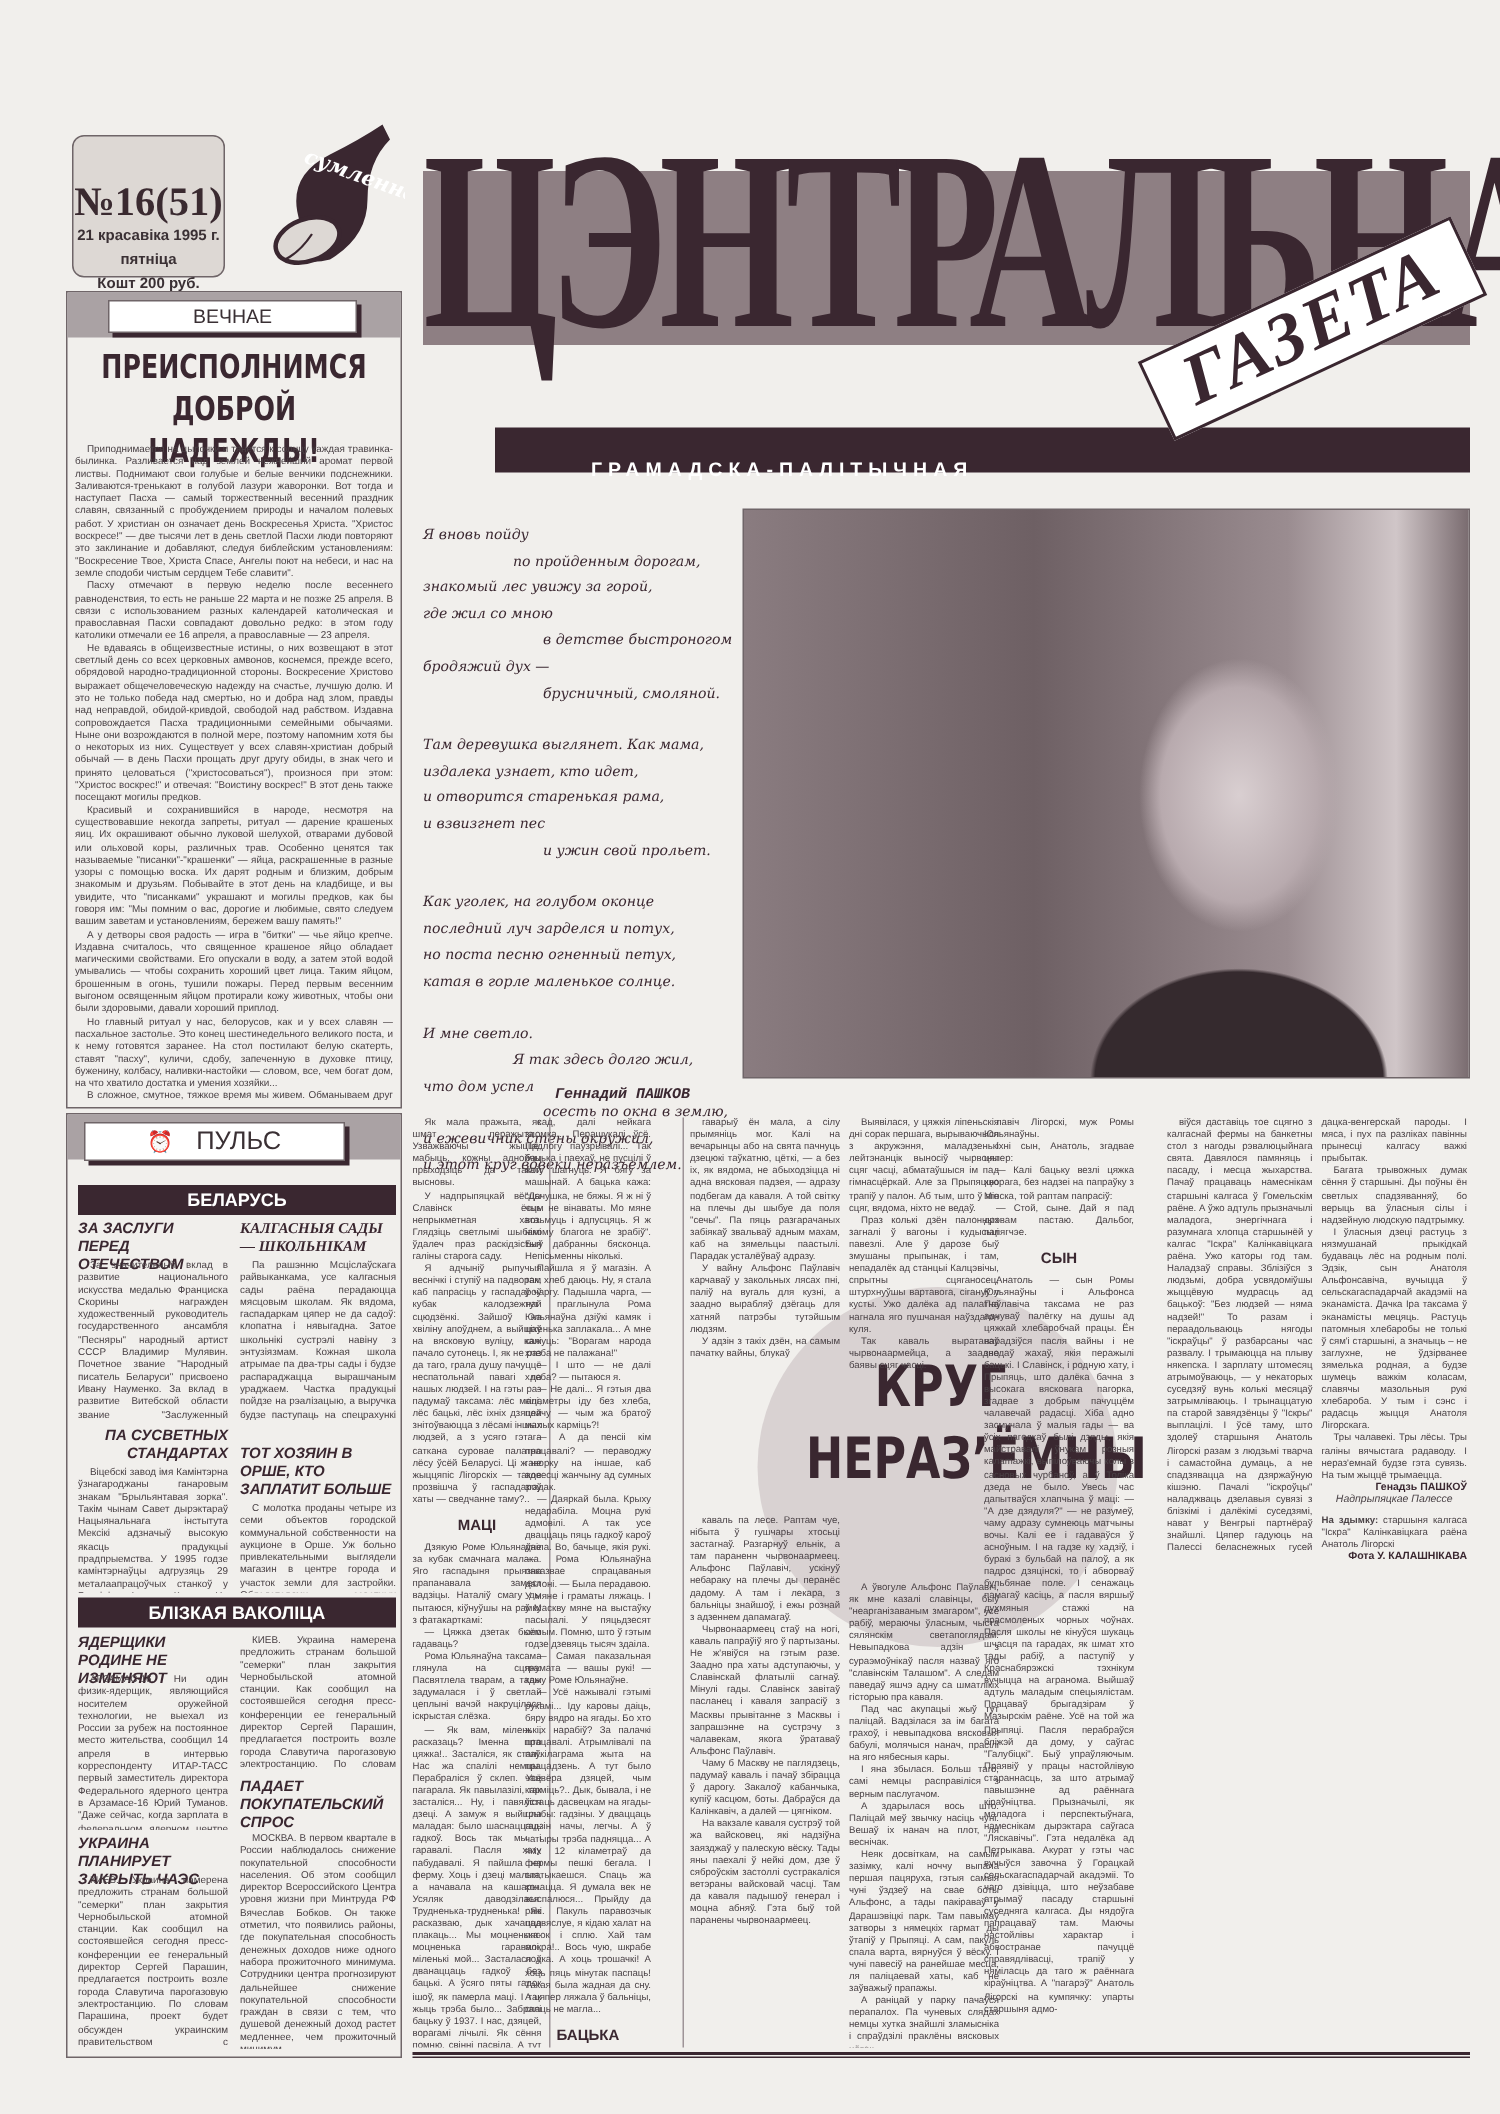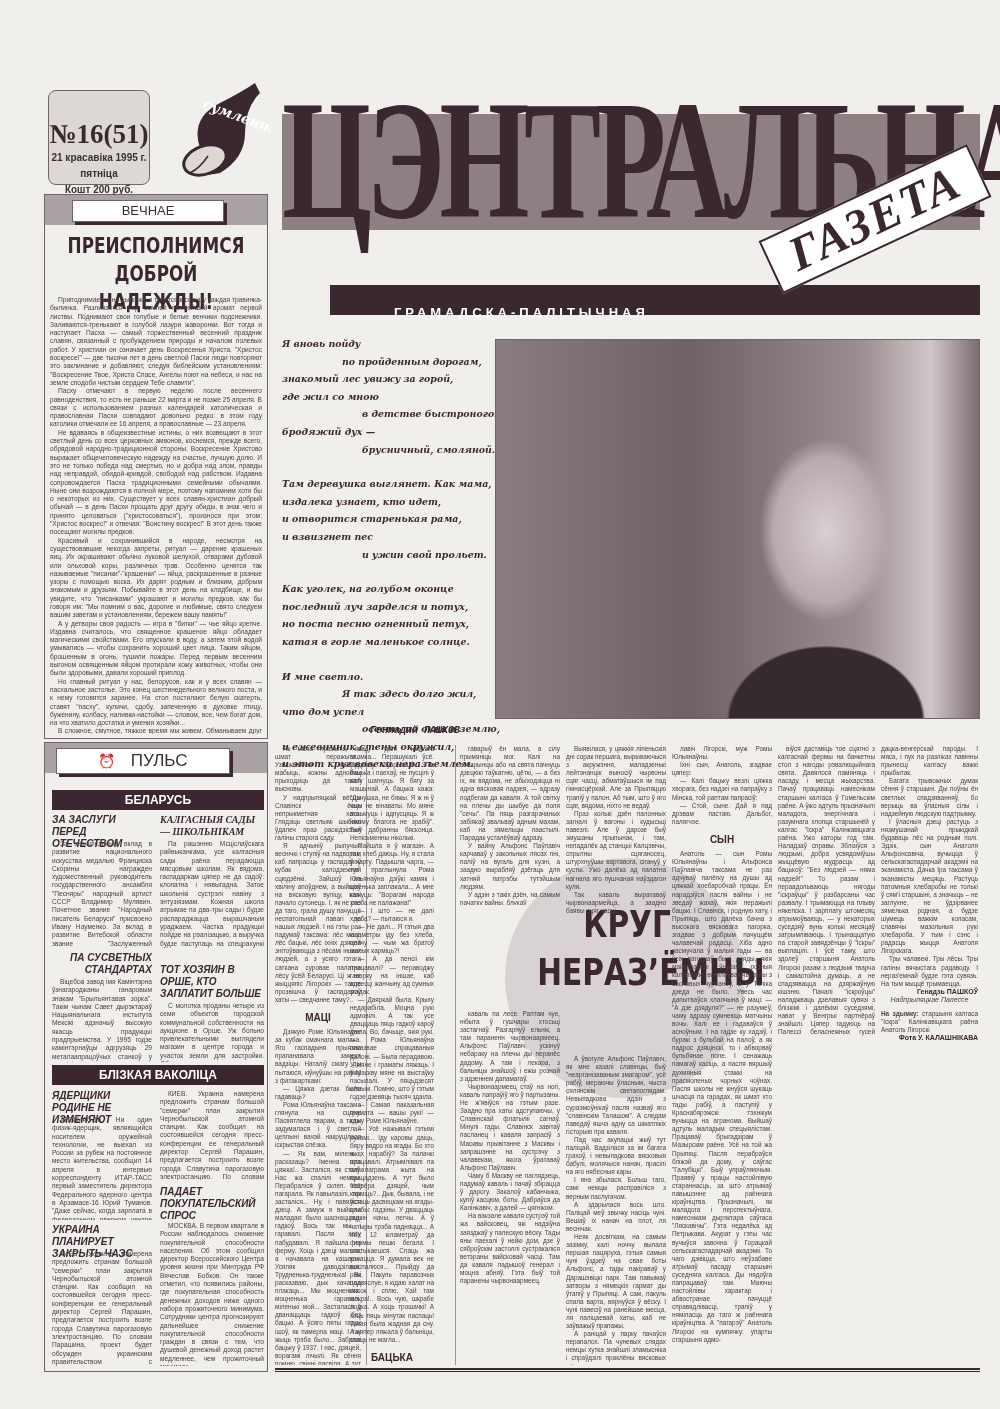--- a/index.html
+++ b/index.html
@@ -76,22 +76,22 @@
     position: absolute; background: #3a2730; color: #fff; text-align: center;
     font-size: 12px; font-weight: bold; line-height: 20px;
   }
   .sub-head {
     position: absolute; font-style: italic; font-weight: bold; font-size: 10px;
     line-height: 12px; color: #3a2730;
   }
 
   
   .poem {
-    position: absolute; left: 282px; top: 335px; width: 220px;
-    font-family: "DejaVu Serif", serif; font-style: italic; font-weight: bold;
+    position: absolute; left: 282px; top: 348px; width: 220px;
+    font-family: "DejaVu Serif", serif; font-style: italic; font-weight: normal;
     font-size: 9.4px; line-height: 17.6px; color: #3a2730;
   }
   .poem .line { white-space: nowrap; }
   .poem .ind1 { padding-left: 60px; }
   .poem .ind2 { padding-left: 80px; }
   .poem .gap { height: 17px; }
   .poem-author {
     position: absolute; left: 370px; top: 725px; font-family: Liberation Mono, monospace;
     font-style: italic; font-weight: bold; font-size: 10px; color: #3a2730;
   }
@@ -152,21 +152,21 @@
     </svg>
   </div>
 
   <div class="title-band"></div>
   <div class="title">ЦЭНТРАЛЬНАЯ</div>
   <div class="subband">ГРАМАДСКА-ПАЛІТЫЧНАЯ</div>
   <div class="gazeta">ГАЗЕТА</div>
 
   <div class="lcol-box"></div>
   <div class="gray-band" style="left:45px;top:195px;width:222px;height:30px;"></div>
-  <div class="section-tab" style="left:72px;top:200px;width:152px;height:22px;line-height:20px;">ВЕЧНАЕ</div>
+  <div class="section-tab" style="left:72px;top:200px;width:166px;height:22px;line-height:20px;">ВЕЧНАЕ</div>
   <div class="head-big" style="top:232px;">ПРЕИСПОЛНИМСЯ</div>
   <div class="head-big" style="top:260px;">ДОБРОЙ НАДЕЖДЫ!</div>
   <div class="body-text" style="left:50px;top:296px;width:212px;height:438px;">
     <p>Приподнимается на цыпочки и тянется к солнцу каждая травинка-былинка. Разливается над землей нежнейший аромат первой листвы. Поднимают свои голубые и белые венчики подснежники. Заливаются-тренькают в голубой лазури жаворонки. Вот тогда и наступает Пасха — самый торжественный весенний праздник славян, связанный с пробуждением природы и началом полевых работ. У христиан он означает день Воскресенья Христа. "Христос воскресе!" — две тысячи лет в день светлой Пасхи люди повторяют это заклинание и добавляют, следуя библейским установлениям: "Воскресение Твое, Христа Спасе, Ангелы поют на небеси, и нас на земле сподоби чистым сердцем Тебе славити".</p>
     <p>Пасху отмечают в первую неделю после весеннего равноденствия, то есть не раньше 22 марта и не позже 25 апреля. В связи с использованием разных календарей католическая и православная Пасхи совпадают довольно редко: в этом году католики отмечали ее 16 апреля, а православные — 23 апреля.</p>
     <p>Не вдаваясь в общеизвестные истины, о них возвещают в этот светлый день со всех церковных амвонов, коснемся, прежде всего, обрядовой народно-традиционной стороны. Воскресение Христово выражает общечеловеческую надежду на счастье, лучшую долю. И это не только победа над смертью, но и добра над злом, правды над неправдой, обидой-кривдой, свободой над рабством. Издавна сопровождается Пасха традиционными семейными обычаями. Ныне они возрождаются в полной мере, поэтому напомним хотя бы о некоторых из них. Существует у всех славян-христиан добрый обычай — в день Пасхи прощать друг другу обиды, в знак чего и принято целоваться ("христосоваться"), произнося при этом: "Христос воскрес!" и отвечая: "Воистину воскрес!" В этот день также посещают могилы предков.</p>
     <p>Красивый и сохранившийся в народе, несмотря на существовавшие некогда запреты, ритуал — дарение крашеных яиц. Их окрашивают обычно луковой шелухой, отварами дубовой или ольховой коры, различных трав. Особенно ценятся так называемые "писанки"-"крашенки" — яйца, раскрашенные в разные узоры с помощью воска. Их дарят родным и близким, добрым знакомым и друзьям. Побывайте в этот день на кладбище, и вы увидите, что "писанками" украшают и могилы предков, как бы говоря им: "Мы помним о вас, дорогие и любимые, свято следуем вашим заветам и установлениям, бережем вашу память!"</p>
     <p>А у детворы своя радость — игра в "битки" — чье яйцо крепче. Издавна считалось, что священное крашеное яйцо обладает магическими свойствами. Его опускали в воду, а затем этой водой умывались — чтобы сохранить хороший цвет лица. Таким яйцом, брошенным в огонь, тушили пожары. Перед первым весенним выгоном освященным яйцом протирали кожу животных, чтобы они были здоровыми, давали хороший приплод.</p>
     <p>Но главный ритуал у нас, белорусов, как и у всех славян — пасхальное застолье. Это конец шестинедельного великого поста, и к нему готовятся заранее. На стол постилают белую скатерть, ставят "пасху", куличи, сдобу, запеченную в духовке птицу, буженину, колбасу, наливки-настойки — словом, все, чем богат дом, на что хватило достатка и умения хозяйки...</p>
     <p>В сложное, смутное, тяжкое время мы живем. Обманываем друг друга. Криводушествуем. Лжесвидетельствуем. Ожесточаемся. Объявляем политические голодовки... А надо бы преисполнится каждому доброй надежды и сделать все от нас зависящее, чтоб она сбылась. Пробудим же в сердцах и разумах наших все святое и вечное! Будем следовать лучшим заветам предков наших!</p>
@@ -283,21 +283,21 @@
     <div style="height:140px;"></div>
     <p>А ўвогуле Альфонс Паўлавіч, як мне казалі славінцы, быў "неарганізаваным змагаром", усё рабіў, мераючы ўласным, чыста сялянскім светапоглядам. Невыпадкова адзін з сураэмоўнікаў пасля назваў яго "славінскім Талашом". А следам паведаў яшчэ адну са шматлікіх гісторыю пра каваля.</p>
     <p>Пад час акупацыі жыў тут паліцай. Вадзілася за ім багата грахоў, і невыпадкова вясковыя бабулі, молячыся нанач, прасілі на яго нябесныя кары.</p>
     <p>І яна збылася. Больш таго, самі немцы расправіліся з верным паслугачом.</p>
     <p>А здарылася вось што. Паліцай меў звычку насіць чуні. Вешаў іх нанач на плот, ля веснічак.</p>
     <p>Неяк досвіткам, на самым зазімку, калі ноччу выпала першая пацяруха, гэтыя самыя чуні ўздзеў на свае боты Альфонс, а тады пакіраваў у Дарашэвіцкі парк. Там павымаў затворы з нямецкіх гармат ды ўтапіў у Прыпяці. А сам, пакуль спала варта, вярнуўся ў вёску. І чуні павесіў на ранейшае месца, ля паліцаевай хаты, каб не заўважыў прапажы.</p>
     <p>А раніцай у парку пачаўся перапалох. Па чуневых слядах немцы хутка знайшлі зламысніка і спраўдзілі праклёны вясковых цётак.</p>
 
   </div>
 
-  <div class="col-text" style="left:672px;top:745px;width:100px;height:620px;">
+  <div class="col-text" style="left:656px;top:745px;width:100px;height:620px;">
     <p>лавіч Лігорскі, муж Ромы Юльянаўны.</p>
     <p>Іхні сын, Анатоль, згадвае цяпер:</p>
     <p>— Калі бацьку везлі цяжка хворага, без надзеі на папраўку з Мінска, той раптам папрасіў:</p>
     <p>— Стой, сыне. Дай я пад дрэвам пастаю. Дальбог, палягчэе.</p>
     <div class="col-head">СЫН</div>
     <p>Анатоль — сын Ромы Юльянаўны і Альфонса Паўлавіча таксама не раз адчуваў палёгку на душы ад цяжкай хлебаробчай працы. Ён нарадзіўся пасля вайны і не зведаў жахаў, якія перажылі бацькі. І Славінск, і родную хату, і Прыпяць, што далёка бачна з высокага вясковага пагорка, згадвае з добрым пачуццём чалавечай радасці. Хіба адно засмучала ў малыя гады — ва ўсіх пагодкаў былі дзяды, якія майстравалі ўнукам розныя калamажкі, выпілоўваючы колы з сасновых чурбаноў, а ў Толіка дзеда не было. Увесь час дапытваўся хлапчына ў маці: — "А дзе дзядуля?" — не разумеў, чаму адразу сумнеюць матчыны вочы. Калі ее і гадаваўся ў асноўным. І на гадзе ку хадзіў, і буракі з бульбай на палоў, а як падрос дзяцінскі, то і абворваў бульбянае поле. І сенажаць памагаў касіць, а пасля вяршыў духмяныя стажкі на прасмоленых чорных чоўнах. Пасля школы не кінуўся шукаць шчасця па гарадах, як шмат хто тады рабіў, а паступіў у Краснабярэжскі тэхнікум вучыцца на аграномa. Выйшаў адтуль маладым спецыялістам. Працаваў брыгадзірам ў Мазырскім раёне. Усё на той жа Прыпяці. Пасля перабраўся бліжэй да дому, у саўгас "Галубіцкі". Быў упраўляючым. Праявіў у працы настойлівую стараннасць, за што атрымаў павышэнне ад раённага кіраўніцтва. Прызначылі, як маладога і перспектыўнага, намеснікам дырэктара саўгаса "Ляскавічы". Гэта недалёка ад Петрыкава. Акурат у гэты час вучыўся завочна ў Горацкай сельскагаспадарчай акадэміі. То чаго дзівіцца, што неўзабаве атрымаў пасаду старшыні суседняга калгаса. Ды нядоўга папрацаваў там. Маючы настойлівы характар і абвостранае пачуццё справядлівасці, трапіў у няміласць да таго ж раённага кіраўніцтва. А "пагарэў" Анатоль Лігорскі на кумпячку: упарты старшыня адмо-</p>
   </div>
 
   <div class="col-text" style="left:778px;top:745px;width:200px;height:620px;column-count:2;column-gap:6px;">
     <p>віўся даставіць тое сцягно з калгаснай фермы на банкетны стол з нагоды рэвалюцыйнага свята. Давялося памяняць і пасаду, і месца жыхарства. Пачаў працаваць намеснікам старшыні калгаса ў Гомельскім раёне. А ўжо адтуль прызначылі маладога, энергічнага і разумнага хлопца старшынёй у калгас "Іскра" Калінкавіцкага раёна. Ужо каторы год там. Наладзаў справы. Зблізіўся з людзьмі, добра усвядоміўшы жыццёвую мудрасць ад бацькоў: "Без людзей — няма надзей!" То разам і пераадольваюць нягоды "іскраўцы" ў разбарсаны час развалу. І трымаюцца на плыву някепска. І зарплату штомесяц атрымоўваюць, — у некаторых суседзяў вунь колькі месяцаў затрымліваюць. І трынаццатую па старой завядзёнцы ў "Іскры" выплацілі. І ўсё таму, што здолеў старшыня Анатоль Лігорскі разам з людзьмі тварча і самастойна думаць, а не спадзявацца на дзяржаўную кішэню. Пачалі "іскроўцы" наладжваць дзелавыя сувязі з блізкімі і далёкімі суседзямі, нават у Венгрыі партнёраў знайшлі. Цяпер гадуюць на Палессі беласнежных гусей дацка-венгерскай пароды. І мяса, і пух па разліках павінны прынесці калгасу важкі прыбытак.</p>

